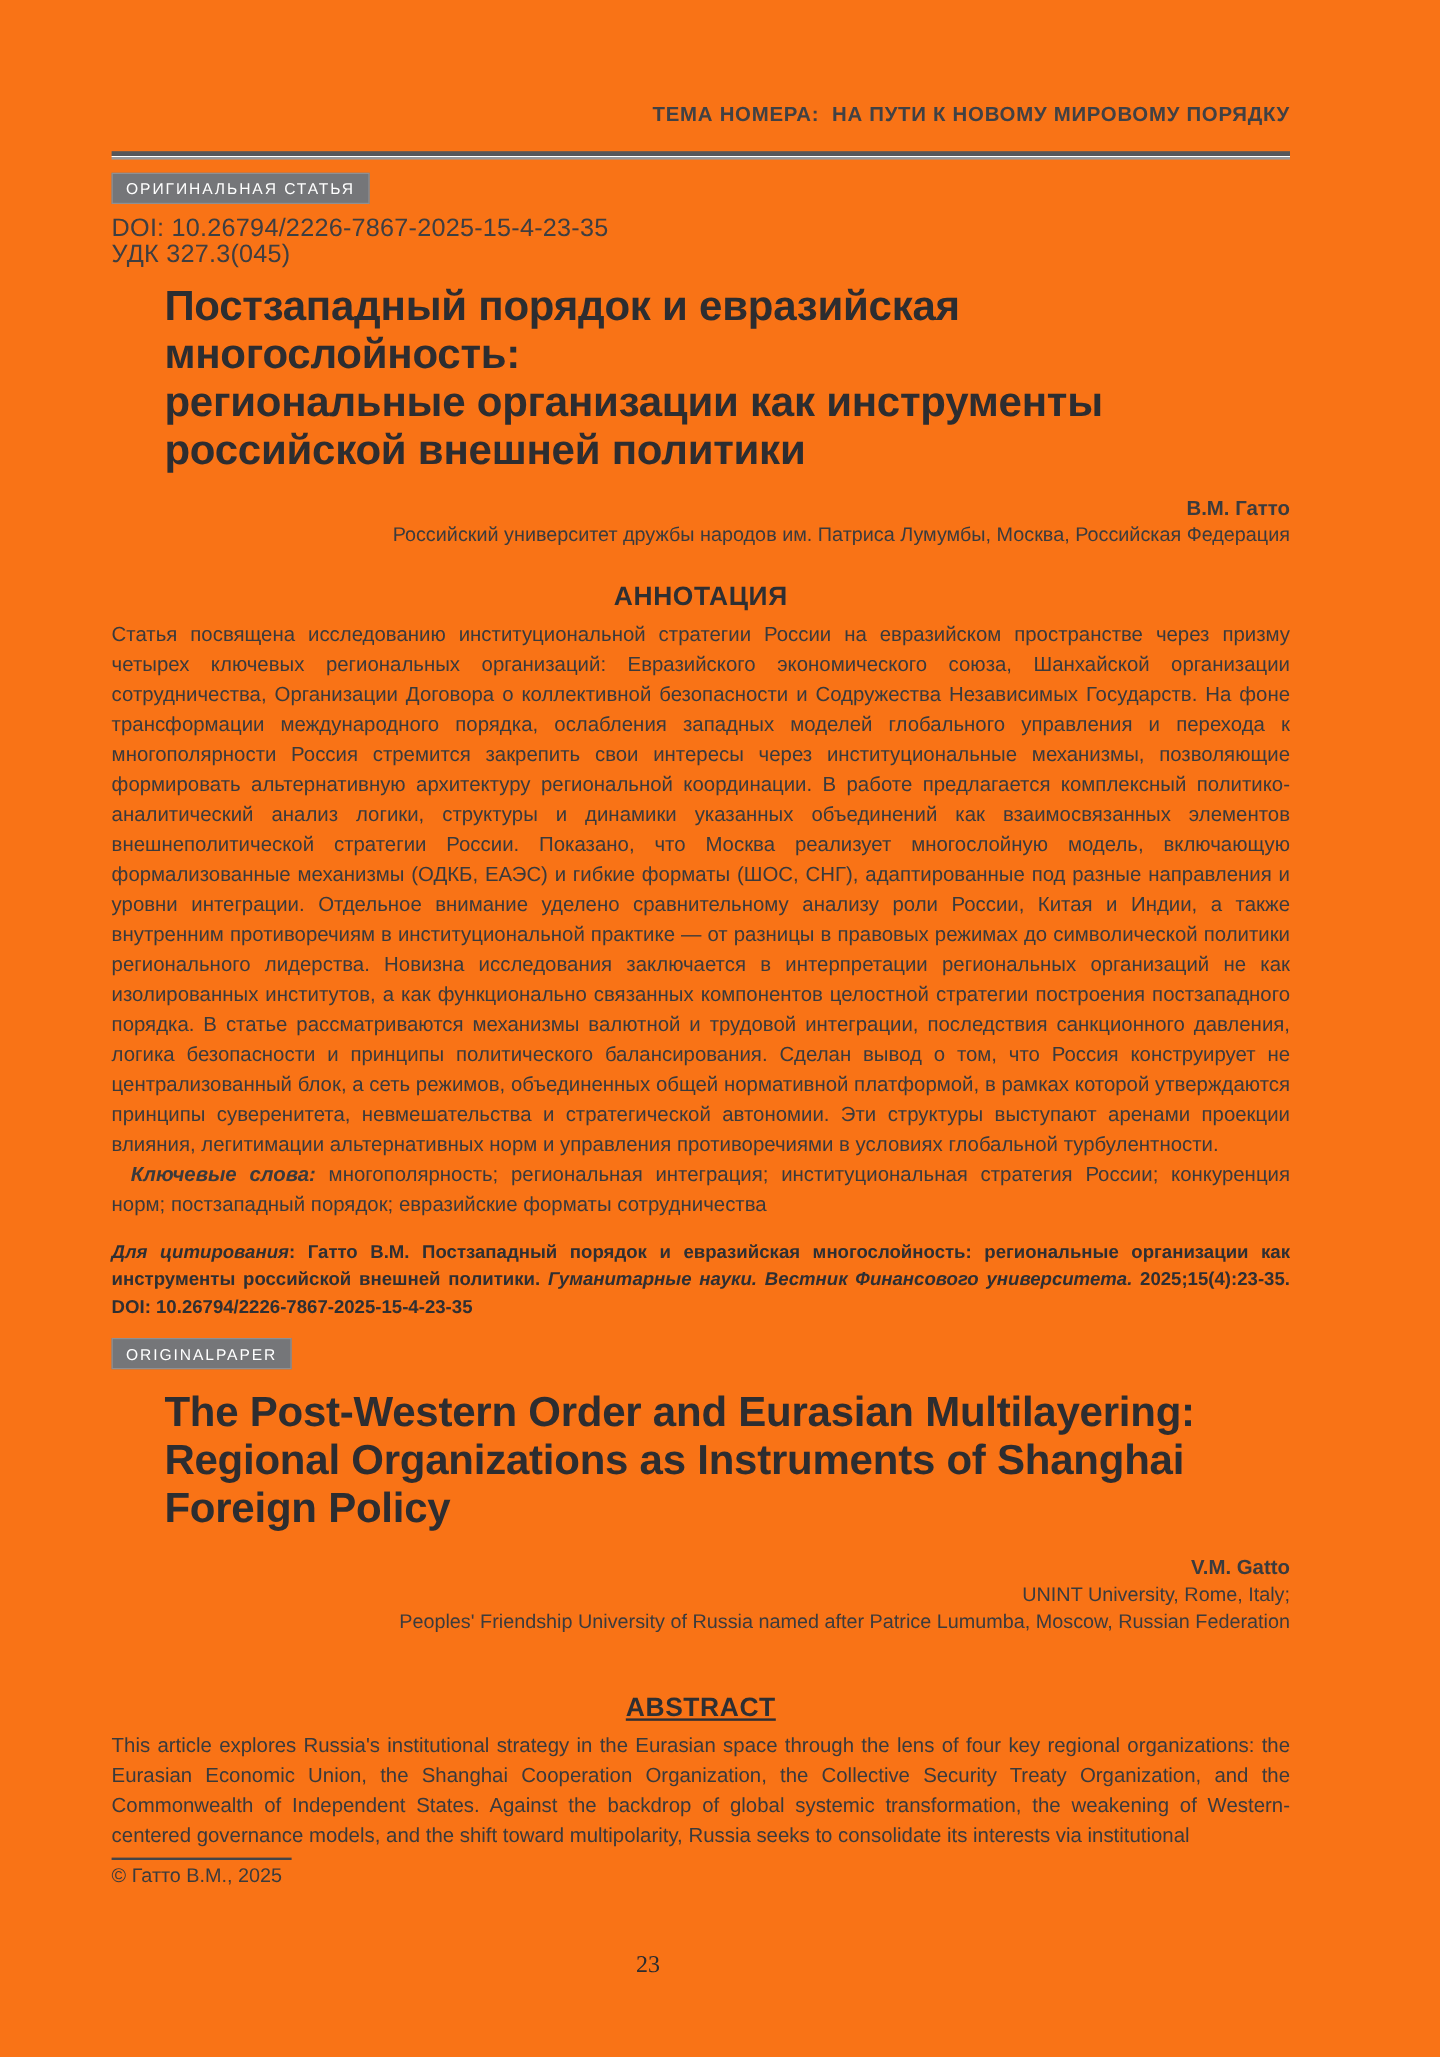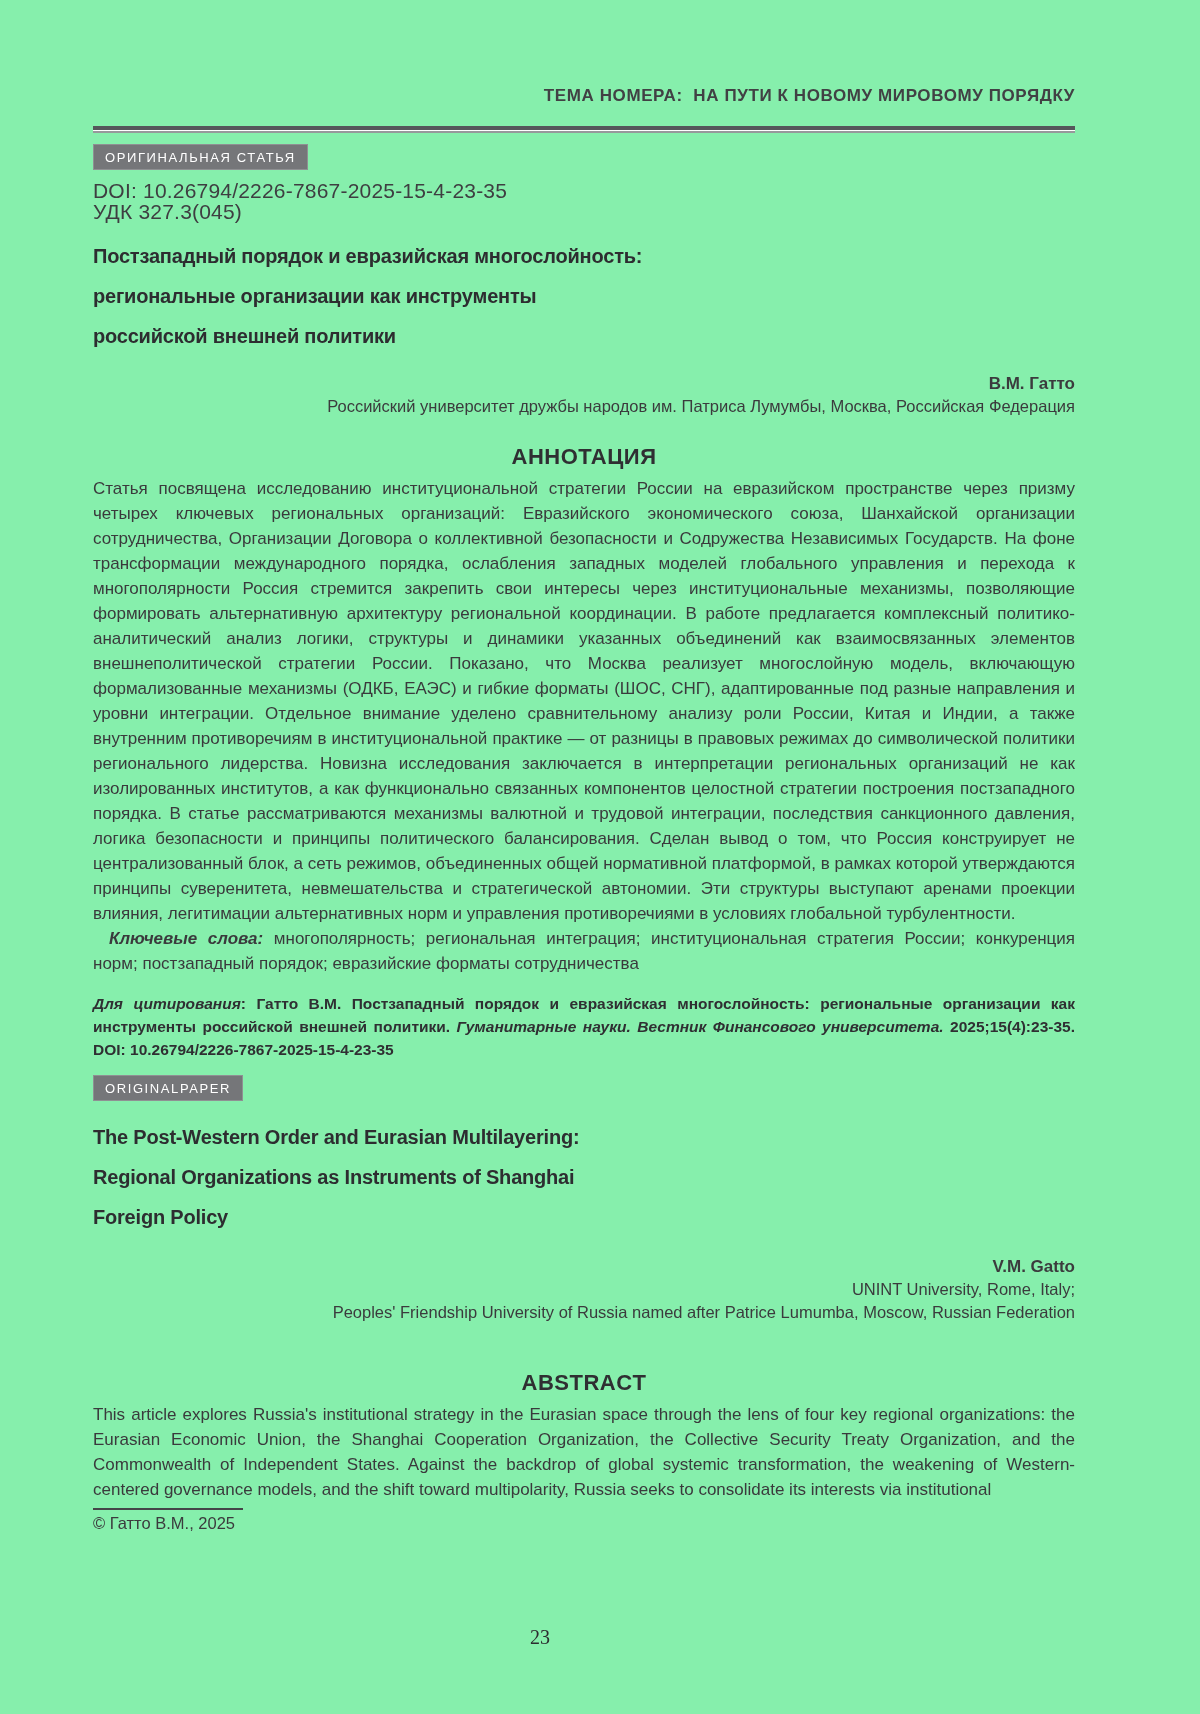--- a/index.html
+++ b/index.html
@@ -1,19 +1,19 @@
 <!DOCTYPE html>
 <html lang="ru"><head>
 <meta charset="utf-8">
 <style>
   html,body { margin:0; padding:0; background:#ffffff; }
   .page {
     position:relative;
     width:1200px; height:1714px;
-    background:#86efac;
+    background:#f97316;
     font-family:"Liberation Sans","DejaVu Sans",sans-serif;
     color:#3b3b3d;
     overflow:hidden;
   }
   .content { position:absolute; left:93px; top:0; width:982px; }
 
   .journal-header {
     padding-top:86px;
     text-align:right;
     font-weight:700;
@@ -40,41 +40,42 @@
     padding:5px 11px 4px 11px;
     border:1px solid #8f9093;
   }
   .badge-ru { margin-top:11px; }
   .badge-en { margin-top:14px; }
 
   .meta { margin-top:10px; font-size:21px; line-height:21px; letter-spacing:0.2px; color:#3e3e41; }
 
   .title {
     margin-top:14px;
-    font-size:20px;
+    font-size:35px;
     line-height:40px;
     font-weight:700;
     letter-spacing:-0.2px;
     color:#2d2d30;
+    margin-left:44px;
   }
   .title-en { margin-top:16px; }
 
   .authors { margin-top:16px; text-align:right; font-size:16.5px; line-height:23px; color:#3b3b3d; }
   .authors-en { margin-top:18px; }
   .author-name { font-weight:700; font-size:17px; }
 
   .section-heading {
     margin-top:26px;
     text-align:center;
     font-weight:700;
     font-size:22px;
     letter-spacing:0.5px;
     color:#2f2f32;
   }
-  .heading-en { margin-top:46px; }
+  .heading-en { margin-top:46px;text-decoration:underline; }
 
   .abstract {
     margin-top:6px;
     text-align:justify;
     font-size:17px;
     line-height:25px;
     color:#3a3a3c;
   }
   .keywords { text-align:justify; font-size:17px; line-height:25px; color:#3a3a3c; }
   .kw-label { font-weight:700; font-style:italic;margin-left:16px; }

